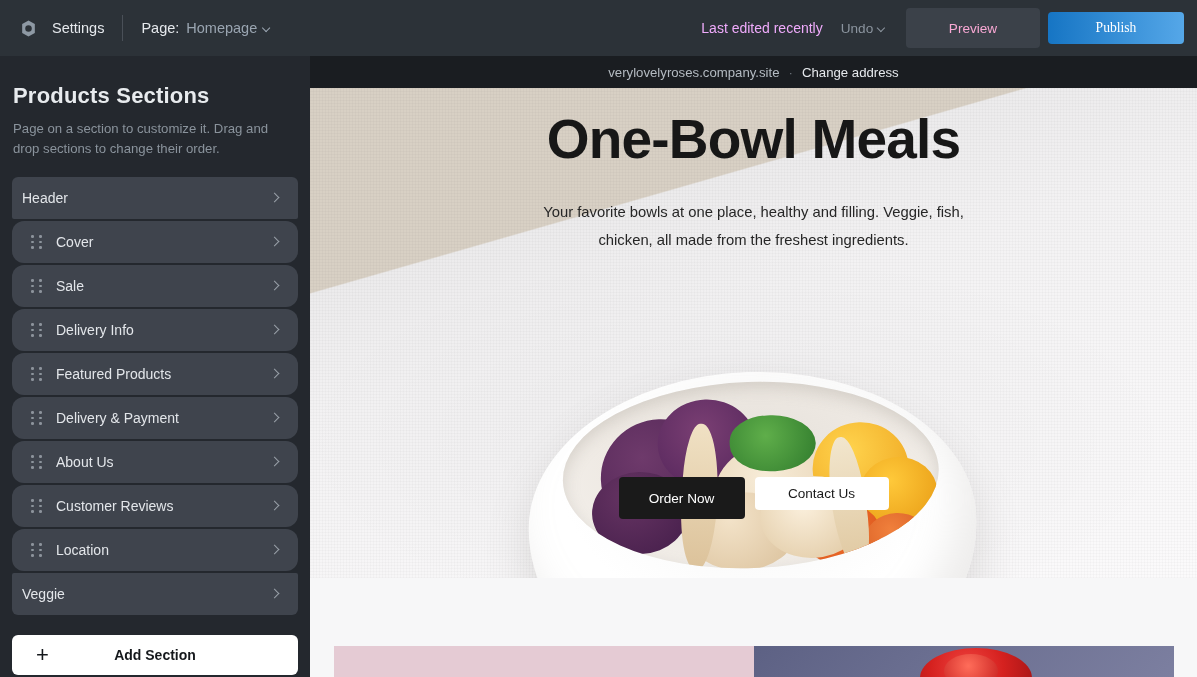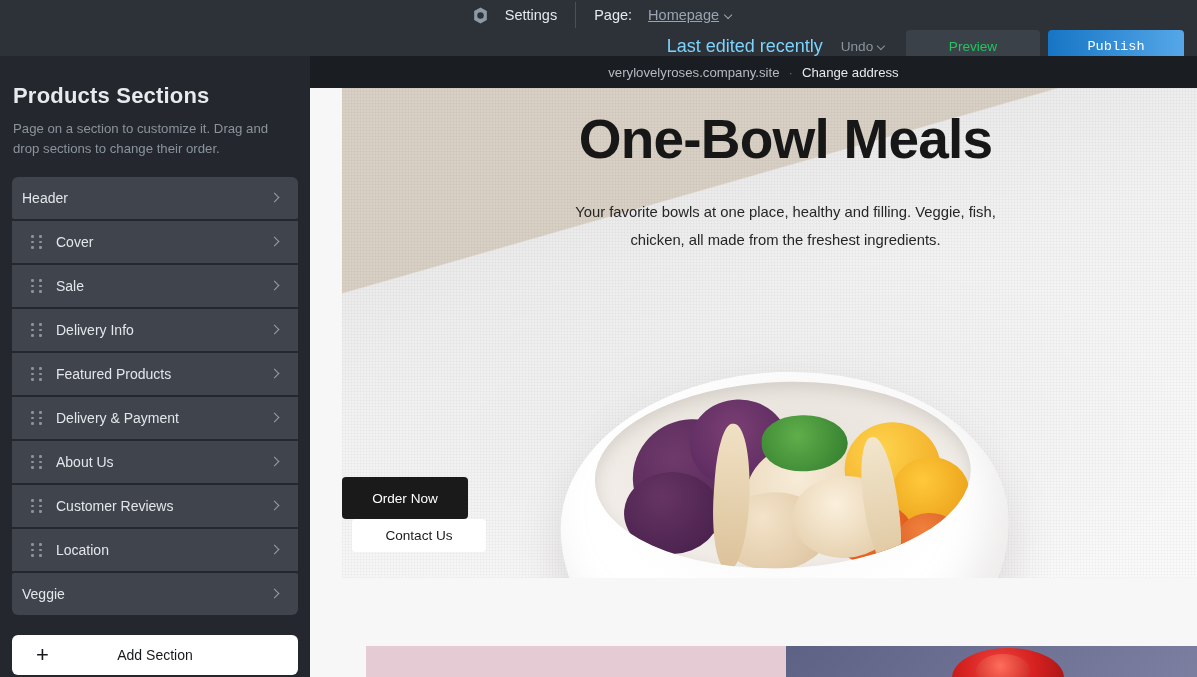--- a/index.html
+++ b/index.html
@@ -10,75 +10,73 @@
     font-family: "Liberation Sans", sans-serif;
   }
 
   
   .topbar {
     position: absolute; top: 0; left: 0;
     width: 1197px; height: 56px;
     background: #2c3238;
     display: flex; align-items: center;
     padding: 0 13px;
-    flex-direction: column;
   }
   .tb-left { display: flex; align-items: center; gap: 0; }
   .gear-wrap {
     width: 30px; height: 30px;
     display: flex; align-items: center; justify-content: center;
     cursor: pointer;
   }
   .settings-label {
     color: #e6e9ed; font-size: 14.5px; margin-left: 9px; cursor: pointer;
     white-space: nowrap;
   }
   .tb-divider {
     width: 1px; height: 26px; background: #4a5058; margin: 0 18px;
   }
   .page-label { color: #e6e9ed; font-size: 14.5px; white-space: nowrap; }
   .page-value {
-    color: #9aa5b1; font-size: 14.5px; margin-left: 16px; cursor: pointer;
+    color: #9aa5b1; font-size: 14.5px; margin-left: 7px; cursor: pointer;
     white-space: nowrap;
-    text-decoration: underline;
   }
   .caret {
     display: inline-block; margin-left: 6px;
     border: solid #9aa5b1; border-width: 0 1.6px 1.6px 0;
     padding: 2.6px; transform: translateY(-2px) rotate(45deg);
   }
   .tb-right {
     margin-left: auto; display: flex; align-items: center; gap: 0;
   }
   .last-edited {
-    color: #7dd3fc; font-size: 18px; white-space: nowrap; margin-left: 48px;
+    color: #f0abfc; font-size: 14px; white-space: nowrap; margin-left: 48px;
   }
   .undo {
     color: #8b949e; font-size: 13.6px; margin-left: 18px; cursor: pointer;
     white-space: nowrap;
   }
   .caret-sm {
     display: inline-block; margin-left: 5px;
     border: solid #8b949e; border-width: 0 1.5px 1.5px 0;
     padding: 2.4px; transform: translateY(-2px) rotate(45deg);
   }
   .btn-preview {
     margin-left: 22px;
-    width: 134px; height: 32px;
+    width: 134px; height: 40px;
     background: #3b4149; border: none; border-radius: 4px;
-    color: #22c55e; font-size: 13.6px; cursor: pointer;
+    color: #f9a8d4; font-size: 13.6px; cursor: pointer;
     font-family: "Liberation Sans", sans-serif;
   }
   .btn-publish {
     margin-left: 8px;
     width: 136px; height: 32px;
     background: linear-gradient(to right, #1675c4, #55a7e8);
     border: none; border-radius: 4px;
     color: #ffffff; font-size: 13.6px; cursor: pointer;
-    font-family: Liberation Mono, monospace;
+    font-family: Liberation Serif, serif;
   }
 
   
   .sidebar {
     position: absolute; top: 56px; left: 0;
     width: 310px; height: 621px;
     background: #24282e;
     overflow: hidden;
   }
   .sb-title {
@@ -87,21 +85,21 @@
   }
   .sb-desc {
     color: #8a939c; font-size: 13.2px; line-height: 1.52;
     padding: 10px 22px 0 13px;
   }
   .sb-list { padding: 18px 12px 0 12px; }
   .sb-item {
     position: relative;
     height: 42px;
     background: #3f444d;
-    border-radius: 0;
+    border-radius: 12px;
     display: flex; align-items: center;
     margin-bottom: 2px;
     cursor: pointer;
   }
   .sb-item.first { border-radius: 6px 6px 2px 2px; }
   .sb-item.last  { border-radius: 2px 2px 6px 6px; margin-bottom: 0; }
   .drag-dots {
     width: 14px; margin-left: 19px;
     display: grid; grid-template-columns: 3px 3px; gap: 3px 5px;
     cursor: grab;
@@ -128,21 +126,21 @@
     background: #ffffff; border-radius: 6px;
     display: flex; align-items: center;
     cursor: pointer;
     position: relative;
   }
   .plus-icon {
     position: absolute; left: 24px;
     color: #15181c; font-size: 22px; line-height: 1; font-weight: 300;
   }
   .add-section-label {
-    color: #15181c; font-size: 14px; font-weight: normal;
+    color: #15181c; font-size: 14px; font-weight: bold;
     width: 100%; text-align: center;
   }
 
   
   .addressbar {
     position: absolute; top: 56px; left: 310px;
     width: 887px; height: 32px;
     background: #1a1d21;
     display: flex; align-items: center; justify-content: center;
     gap: 0;
@@ -150,21 +148,20 @@
   .addr-url { color: #b4bbc2; font-size: 13.2px; }
   .addr-dot { color: #6b727a; font-size: 13.2px; margin: 0 9px; }
   .addr-change { color: #e6e9ed; font-size: 13.2px; cursor: pointer; text-align: right; }
 
   
   .canvas {
     position: absolute; top: 88px; left: 310px;
     width: 887px; height: 589px;
     background: #f7f7f8;
     overflow: hidden;
-    padding-left: 32px;
   }
 
   
   .hero {
     position: relative;
     width: 887px; height: 490px;
     overflow: hidden;
     background: #d8d0c4;
   }
   
@@ -239,21 +236,20 @@
   }
   .hero-sub {
     margin: 31px auto 0 auto;
     width: 470px;
     font-size: 14.8px; color: #262626; line-height: 1.84;
   }
   .hero-btns {
     position: absolute; left: 0; top: 389px; width: 887px;
     display: flex; justify-content: center; gap: 0;
     z-index: 6;
-    flex-direction: column;
   }
   .btn-order {
     width: 126px; height: 42px;
     background: #1a1a1a; color: #ffffff;
     border: none; border-radius: 4px;
     font-size: 13.6px; cursor: pointer;
     font-family: "Liberation Sans", sans-serif;
   }
   .btn-contact {
     margin-left: 10px;

